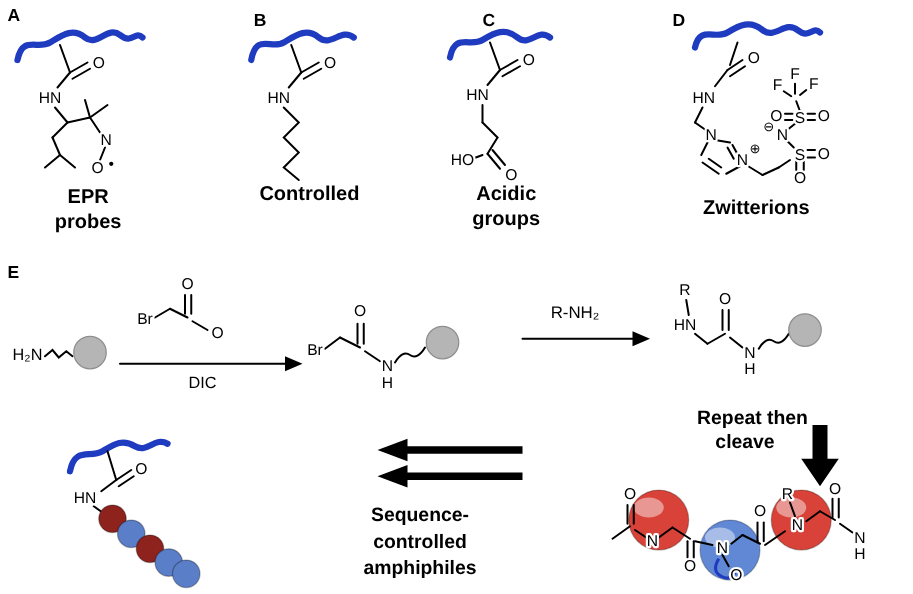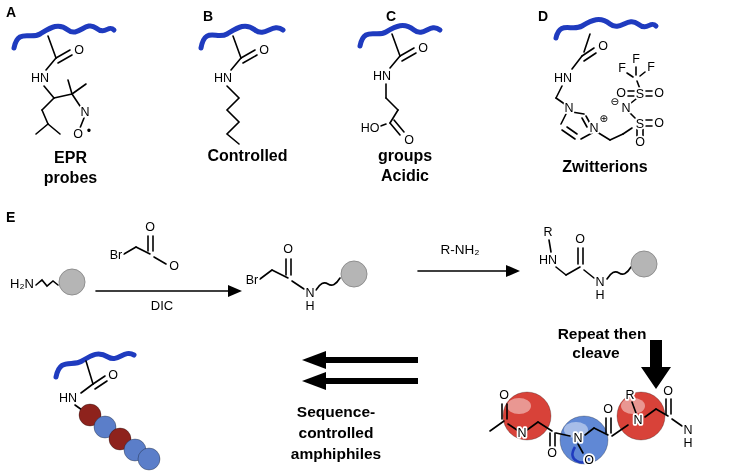--- a/index.html
+++ b/index.html
@@ -90,22 +90,22 @@
         <line x1="60" y1="117" x2="70" y2="129"></line>
         <line x1="64" y1="114" x2="74" y2="126"></line>
         <line x1="48" y1="121" x2="56" y2="118"></line>
       </g>
       <text class="atom" x="93" y="46">O</text>
       <text class="atom" x="52" y="74">HN</text>
       <text class="atom" x="40" y="126">HO</text>
       <text class="atom" x="79" y="138">O</text>
     </svg>
     <div class="caption" style="top:146px;">
+      <div>Acidic</div>
       <div>groups</div>
-      <div>Acidic</div>
     </div>
   </div>
 
   <div class="panel" style="left:480px;width:250px;">
     <div class="panel-letter" style="left:58px;top:8px;">D</div>
     <svg style="top:6px;" width="250" height="150">
       <path class="chain" d="M76,32 C80,14 92,26 102,20 S120,10 130,18 S148,10 158,18 S170,14 176,20" stroke="#1f3bbf"></path>
       <g class="bond">
         <line x1="104" y1="46" x2="110" y2="28"></line>
         <line x1="102" y1="50" x2="114" y2="42"></line>

